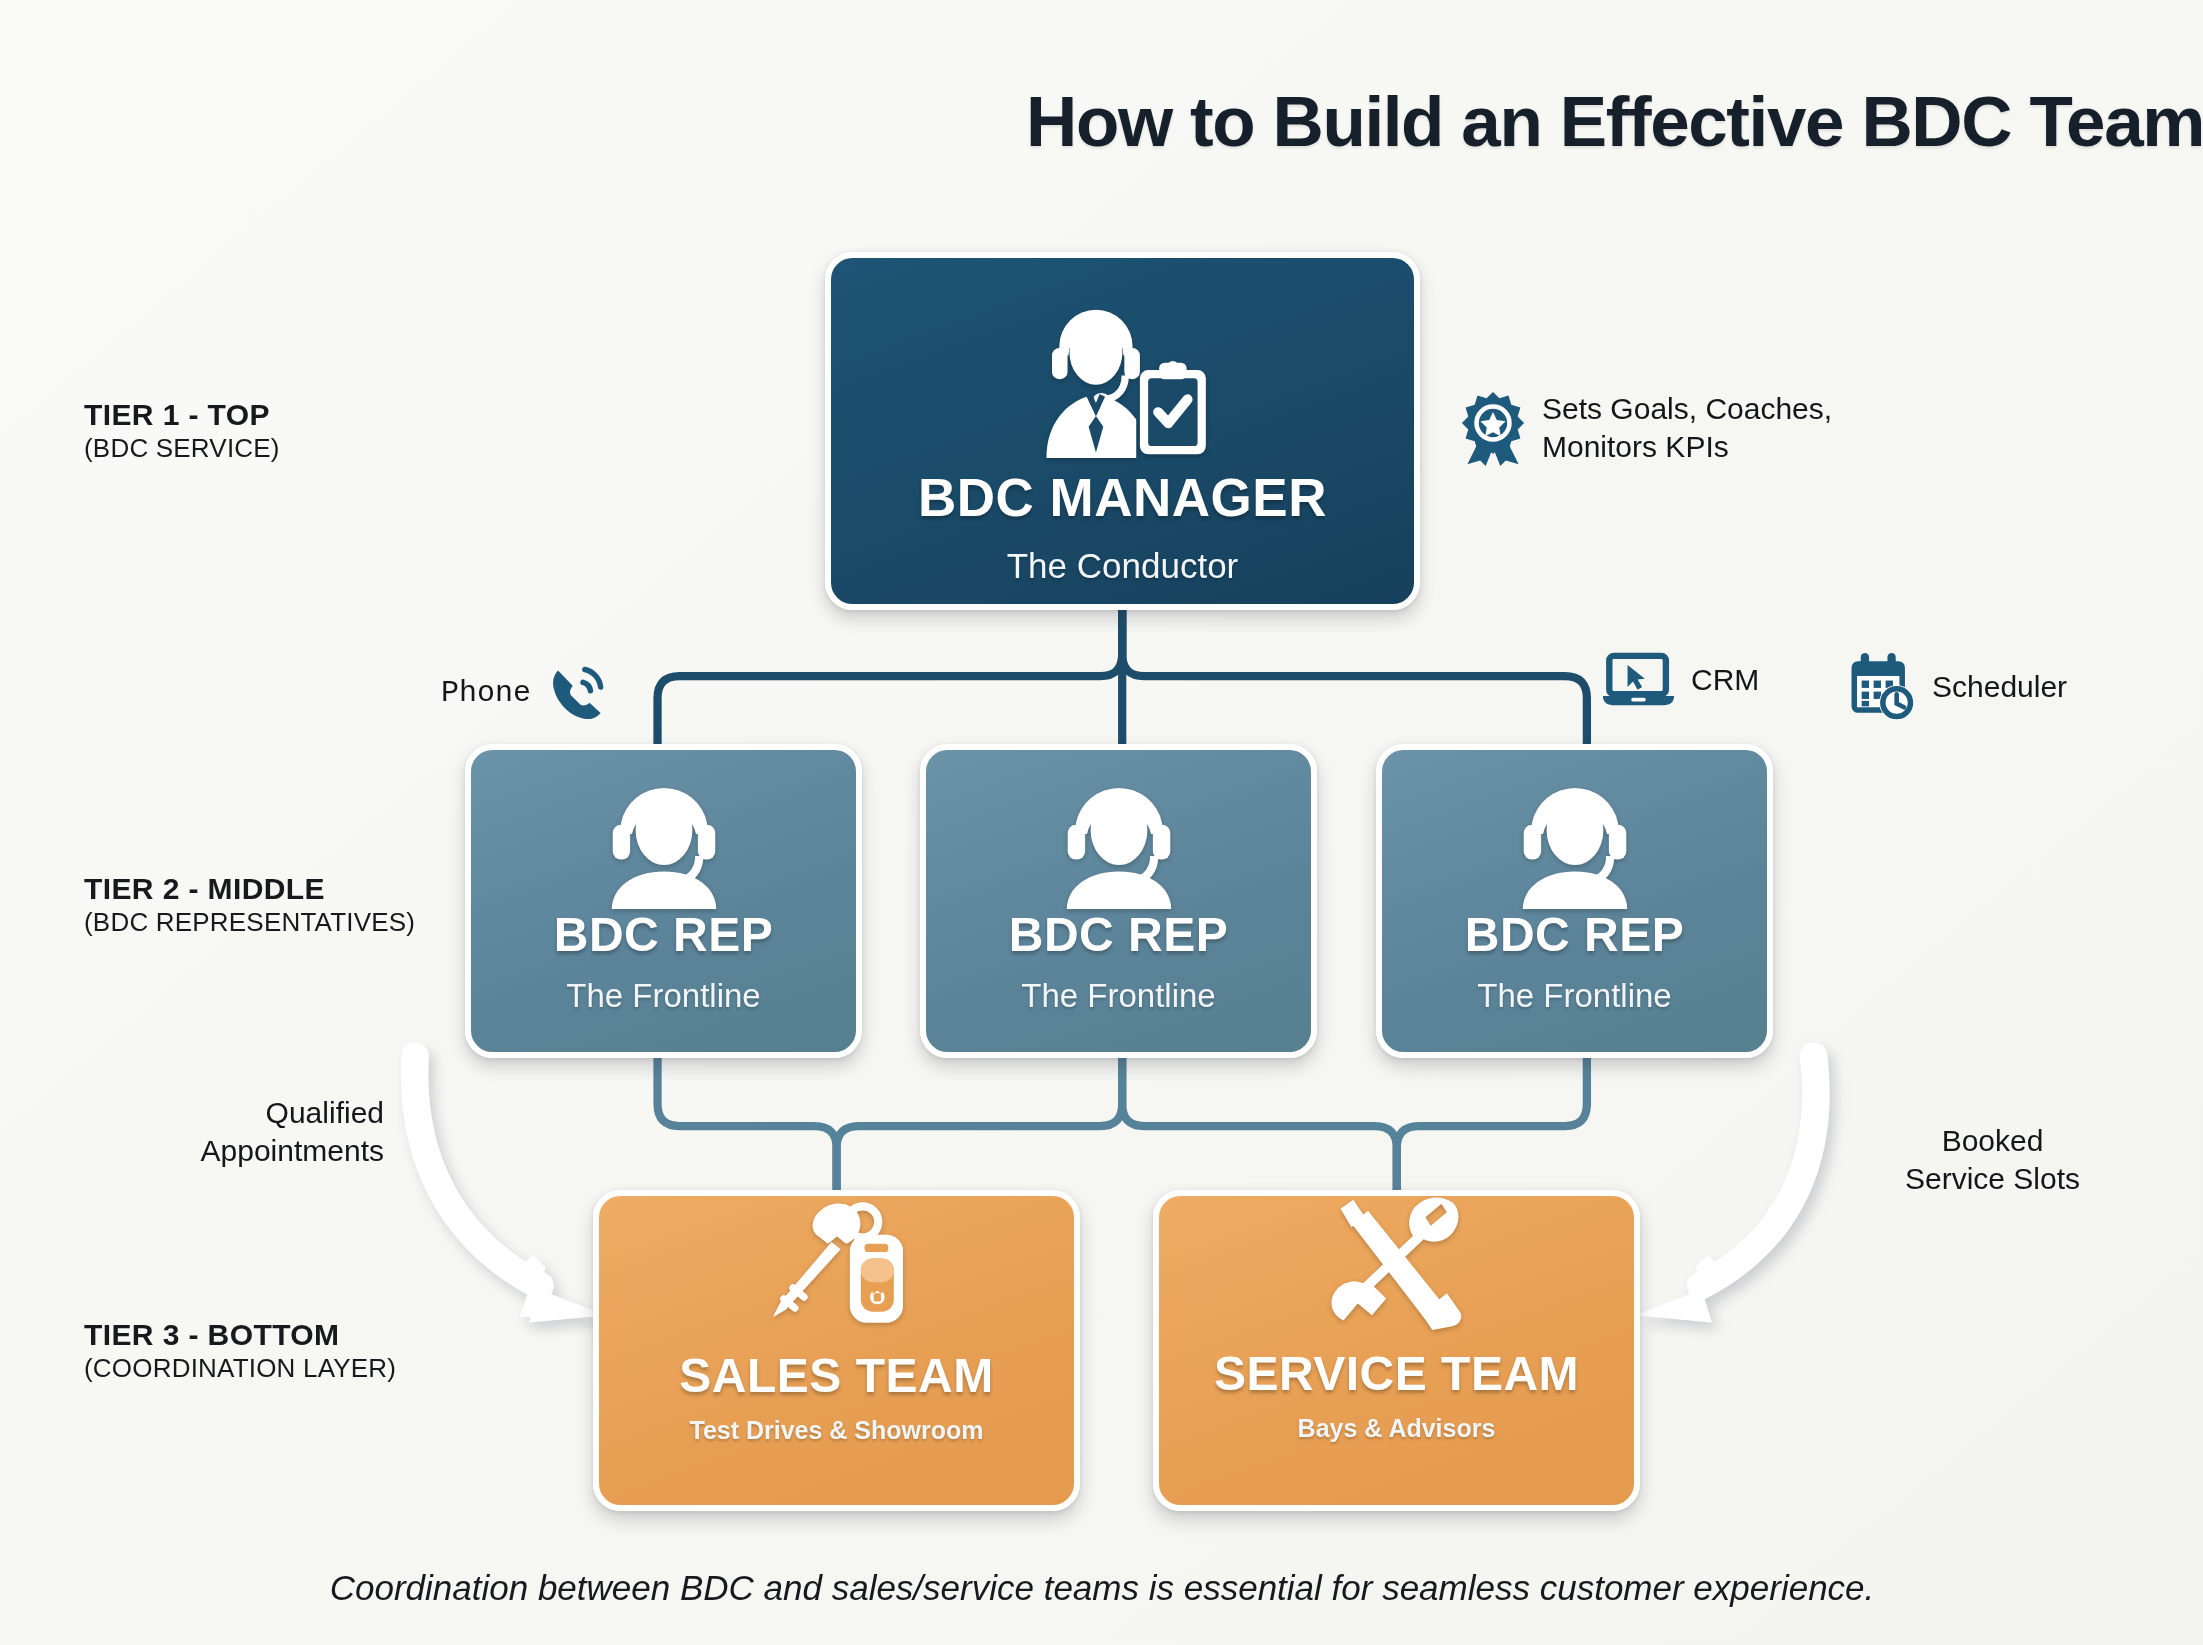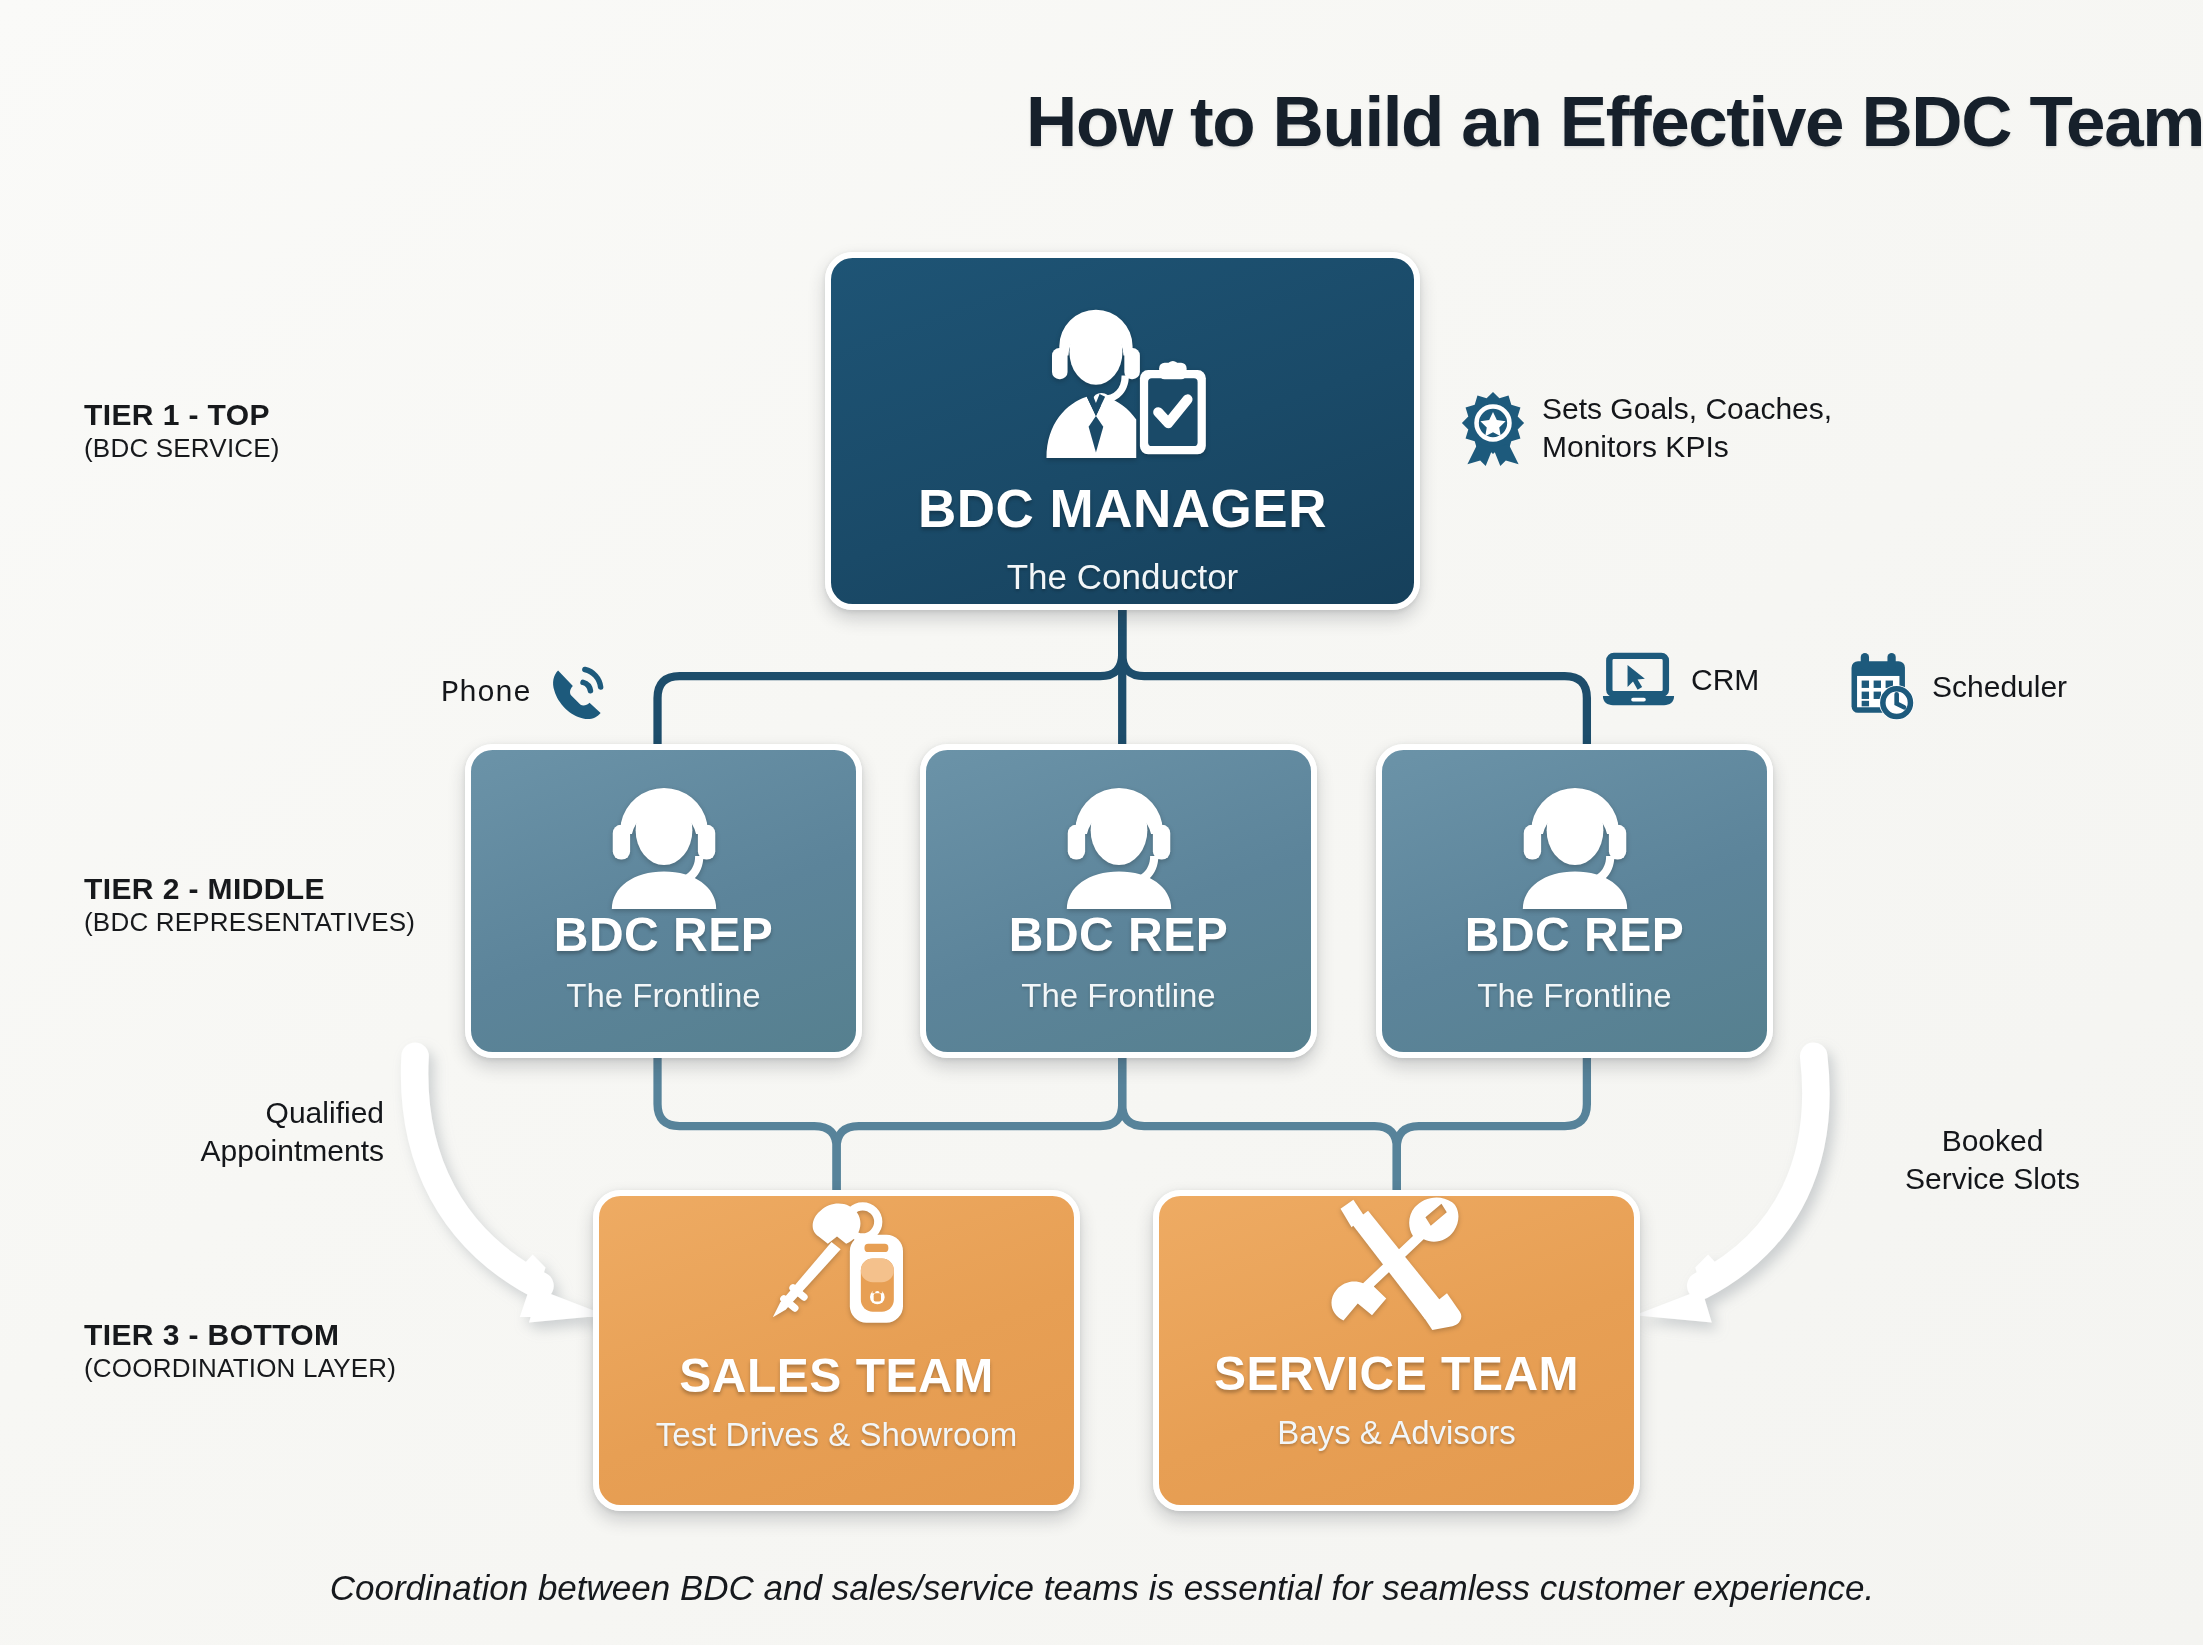--- a/index.html
+++ b/index.html
@@ -93,21 +93,21 @@
     white-space: nowrap;
   }
 
   
   #card-manager {
     left: 825px; top: 252px;
     width: 595px; height: 358px;
     background: linear-gradient(160deg, #1e5475 0%, #1a4a68 55%, #16405b 100%);
     padding-top: 37px;
   }
-  #card-manager .card-title { font-size: 53px; margin-top: 24px; }
+  #card-manager .card-title { font-size: 53px; margin-top: 13px; }
   #card-manager .card-sub  { font-size: 35px; margin-top: 24px; }
 
   
   .card-rep {
     top: 744px;
     width: 397px; height: 314px;
     background: linear-gradient(160deg, #6b93a8 0%, #5c849a 55%, #56808f 100%);
     padding-top: 29px;
   }
   .card-rep .card-title { font-size: 48px; margin-top: 2px; }
@@ -116,21 +116,21 @@
   #card-rep-2 { left: 920px; }
   #card-rep-3 { left: 1376px; }
 
   
   .card-team {
     top: 1190px;
     height: 321px;
     background: linear-gradient(160deg, #eeab63 0%, #e79f54 55%, #e49a4f 100%);
   }
   .card-team .card-title { font-size: 48px; margin-top: 20px; }
-  .card-team .card-sub  { font-size: 33px; margin-top: 18.4px; }
+  .card-team .card-sub  { font-size: 25px; margin-top: 18.4px; font-weight: bold; }
   #card-sales   { left: 593px;  width: 487px; }
   #card-service { left: 1153px; width: 487px; }
 
   
   .annot {
     position: absolute;
     display: flex;
     align-items: center;
     gap: 16px;
     color: #14161a;

